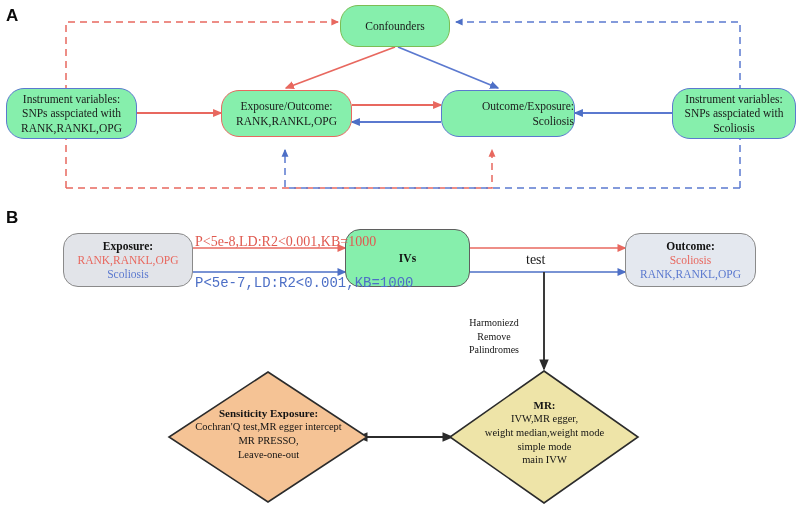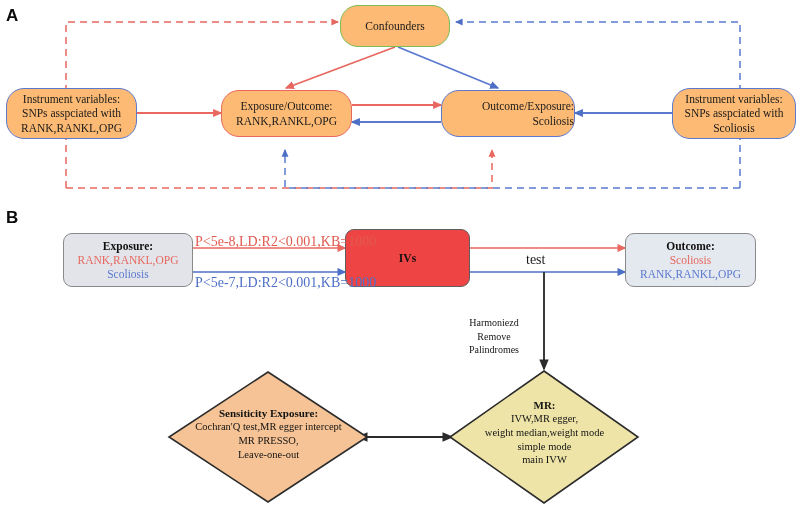--- a/index.html
+++ b/index.html
@@ -3,34 +3,34 @@
 <meta charset="utf-8">
 <style>
   html,body{margin:0;padding:0;background:#ffffff;}
   body{width:800px;height:507px;position:relative;overflow:hidden;
        font-family:"Liberation Serif","DejaVu Serif",serif;}
   .panel-label{position:absolute;font-family:"Liberation Sans","DejaVu Sans",sans-serif;
        font-weight:bold;font-size:17px;color:#0a0a0a;}
   svg#canvas{position:absolute;left:0;top:0;width:800px;height:507px;}
   .box{position:absolute;box-sizing:border-box;display:flex;flex-direction:column;
        align-items:center;justify-content:center;text-align:center;line-height:1.22;}
-  .boxA{border:1.6px solid #000;border-radius:18px;background:#fdba74;font-size:11.5px;color:#1a1a1a;}
+  .boxA{border:1.6px solid #000;border-radius:18px;background:#86efac;font-size:11.5px;color:#1a1a1a;}
   .b-red{border-color:#e8685f;}
   .b-blue{border-color:#5b79cf;}
   .b-green{border-color:#7cbd54;}
-  .boxB{border-radius:9px;font-size:11.5px;}
+  .boxB{border-radius:15px;font-size:11.5px;}
   .bx-exposure{border:1.5px solid #8a8a8a;background:#e2e4e9;}
-  .bx-ivs{border:1.6px solid #5f5f5f;background:#ef4444;}
+  .bx-ivs{border:1.6px solid #5f5f5f;background:#86efac;}
   .bx-outcome{border:1.5px solid #8a8a8a;background:#e4e8ef;}
   .ttl{font-weight:bold;color:#111;}
   .t-red{color:#e8685f;}
   .t-blue{color:#5b79cf;}
   .edge-label{position:absolute;font-size:14px;white-space:nowrap;}
   .el-red{color:#e05a50;}
-  .el-blue{color:#4d6fc6;}
+  .el-blue{color:#4d6fc6;font-family:Liberation Mono, monospace;}
   .el-dark{color:#1a1a1a;}
   .diamond-text{position:absolute;text-align:center;font-size:10.5px;line-height:1.3;color:#141414;}
   .dt-title{font-weight:bold;font-size:11px;}
   .center-lbl{position:absolute;text-align:center;font-size:10px;line-height:1.35;color:#141414;}
 </style>
 </head>
 <body>
 
 <svg id="canvas">
   <defs>

